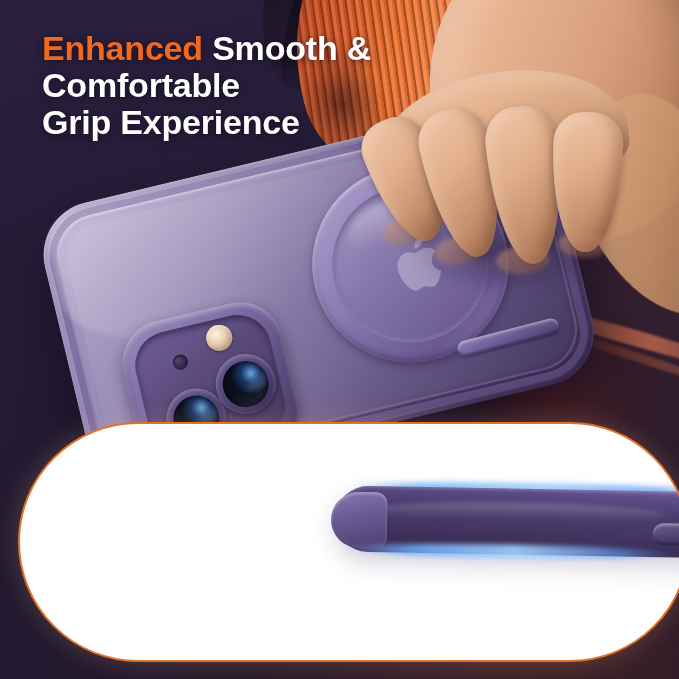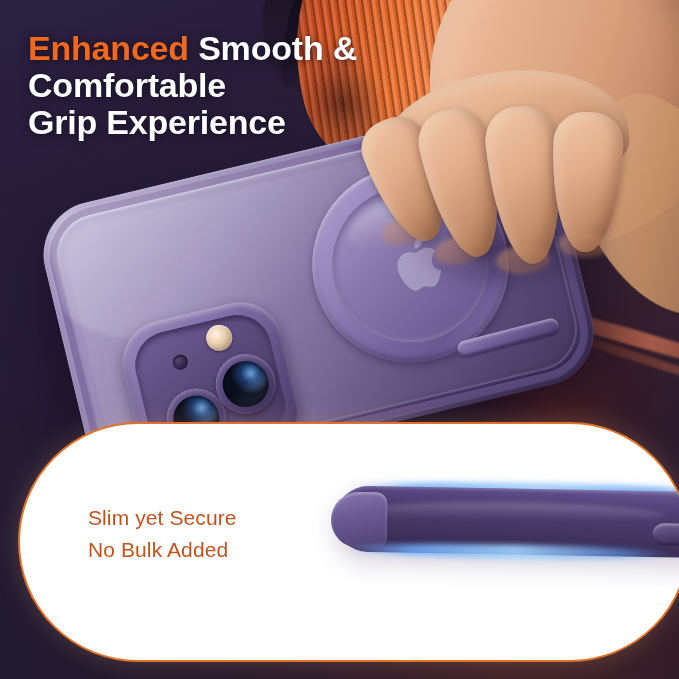--- a/index.html
+++ b/index.html
@@ -101,21 +101,21 @@
     width:190px; height:9px;
     background:linear-gradient(90deg, rgba(150,70,55,0) 0%, #70382c 40%, #9d5744 100%);
     border-radius:50%;
     transform:rotate(18deg);
     filter:blur(1px);
     opacity:0.7;
   }
 
   
   .headline {
-    position:absolute; left:28px; top:30px;
+    position:absolute; left:42px; top:30px;
     z-index:40;
     font-size:34px; line-height:37px;
     font-weight:bold; color:#ffffff;
     letter-spacing:-0.2px;
     text-shadow:0 2px 10px rgba(18,10,28,0.62), 0 0 2px rgba(18,10,28,0.5);
     white-space:pre-line;
   }
   .headline .accent { color:#F0691E; }
 
   
@@ -457,17 +457,15 @@
   <div class="callout">
     <div class="profile">
       <div class="profile-glow-top"></div>
       <div class="profile-body">
         <div class="profile-sheen"></div>
         <div class="profile-button"></div>
       </div>
       <div class="profile-cap"></div>
       <div class="profile-glow-bottom"></div>
     </div>
-    <p class="callout-text">Slim yet Secure
-No Bulk Added</p>
   </div>
 
 </div>
 
 </body></html>

